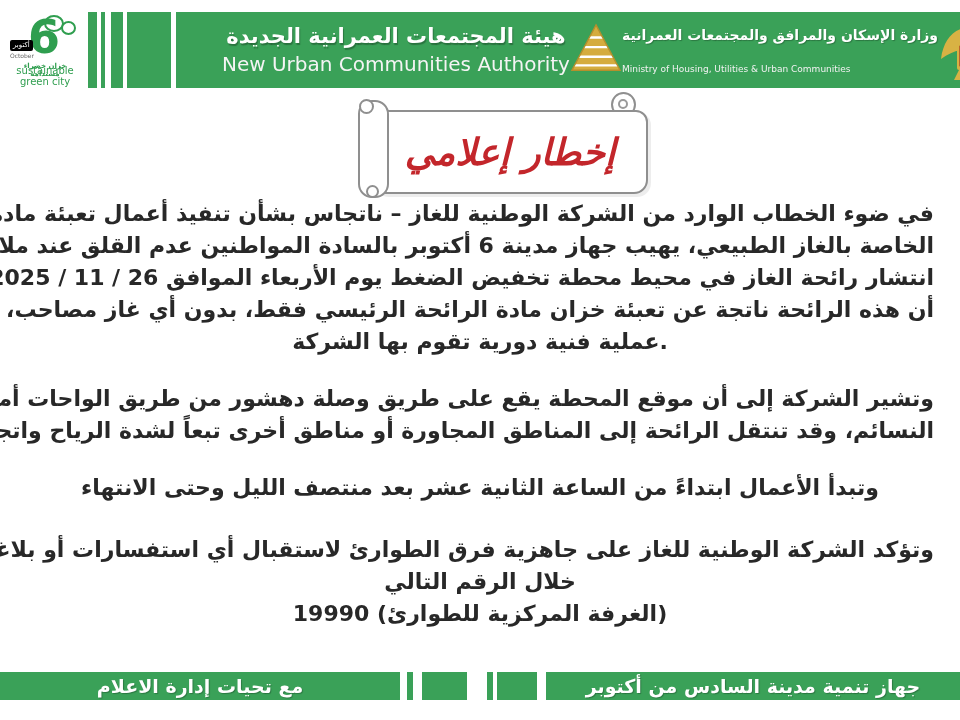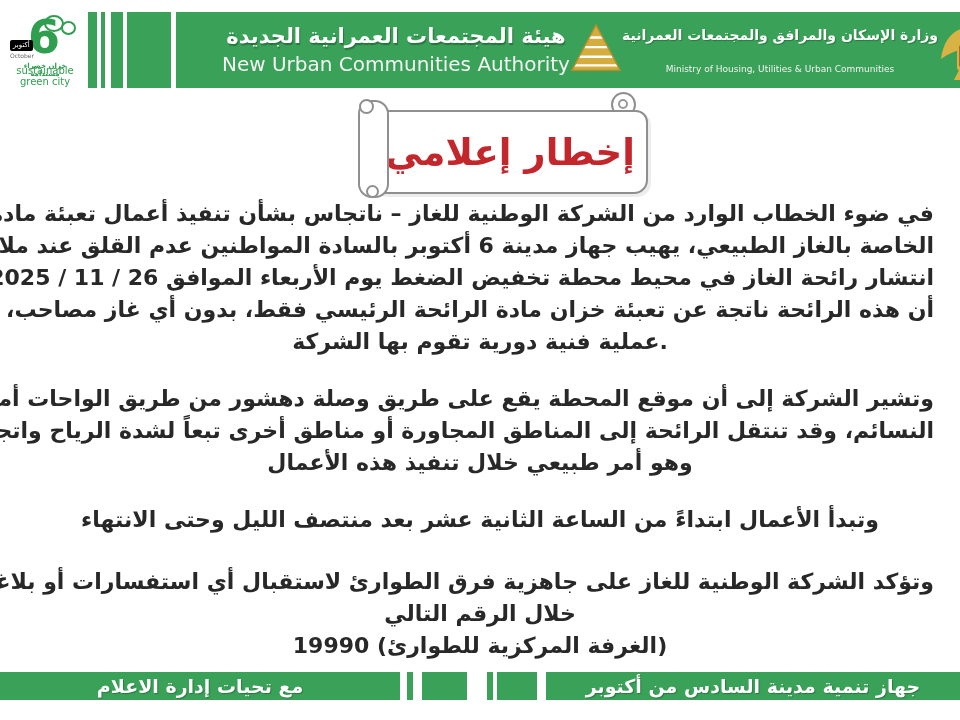--- a/index.html
+++ b/index.html
@@ -18,29 +18,29 @@
   .oct-en{position:absolute;left:2px;top:40px;font-size:6px;color:#666;}
   .tag-ar{position:absolute;bottom:10px;width:100%;text-align:center;font-size:7px;font-weight:bold;color:#2f9e4f;}
   .tag-en{position:absolute;bottom:1px;width:100%;text-align:center;font-size:10px;color:#2f9e4f;}
   .stripes{display:flex;align-items:stretch;flex:0 0 auto;}
   .stripes span{display:block;height:100%;background:#3aa158;}
   .greenbar{flex:1;background:#3aa158;display:flex;align-items:center;
             justify-content:space-between;padding:0 12px 0 46px;}
   .auth{text-align:center;color:#fff;}
   .auth .ar{font-size:21px;font-weight:bold;text-shadow:1px 2px 1px rgba(0,0,0,.28);white-space:nowrap;}
   .auth .en{font-size:20px;color:#f4f4f4;margin-top:4px;white-space:nowrap;}
-  .ministry{text-align:center;color:#fff;}
+  .ministry{text-align:left;color:#fff;}
   .ministry .ar{font-size:14px;font-weight:bold;text-shadow:1px 1px 1px rgba(0,0,0,.25);white-space:nowrap;}
   .ministry .en{font-size:9px;color:#f2f2f2;margin-top:21px;white-space:nowrap;}
 
   
   .scroll{position:absolute;left:358px;top:94px;width:292px;height:104px;}
   .scroll .band{position:absolute;left:14px;top:16px;right:2px;bottom:4px;background:#fff;
                 border:2px solid #8f8f8f;border-radius:8px 12px 14px 14px;
-                box-shadow:3px 3px 0 rgba(0,0,0,.07);display:flex;align-items:center;justify-content:center;}
+                box-shadow:3px 3px 0 rgba(0,0,0,.07);display:flex;align-items:center;justify-content:center;font-style:italic;}
   .scroll .roll{position:absolute;left:0;top:6px;width:27px;height:94px;background:#fff;
                 border:2px solid #8f8f8f;border-radius:14px;}
   .scroll .roll::before{content:"";position:absolute;left:-1px;top:-3px;width:11px;height:11px;
                 background:#fff;border:2px solid #8f8f8f;border-radius:50%;}
   .scroll .roll::after{content:"";position:absolute;left:6px;bottom:-2px;width:9px;height:9px;
                 background:#fff;border:2px solid #8f8f8f;border-radius:50%;}
   .scroll .curl{position:absolute;right:14px;top:-2px;width:21px;height:21px;background:#fff;
                 border:2px solid #8f8f8f;border-radius:50%;}
   .scroll .curl::after{content:"";position:absolute;left:5px;top:5px;width:6px;height:6px;
                 border:2px solid #9a9a9a;border-radius:50%;}
@@ -141,21 +141,20 @@
       <div class="line">في ضوء الخطاب الوارد من الشركة الوطنية للغاز – ناتجاس بشأن تنفيذ أعمال تعبئة مادة الرائحة</div>
       <div class="line">الخاصة بالغاز الطبيعي، يهيب جهاز مدينة 6 أكتوبر بالسادة المواطنين عدم القلق عند ملاحظة</div>
       <div class="line">انتشار رائحة الغاز في محيط محطة تخفيض الضغط يوم الأربعاء الموافق 26 / 11 / 2025، حيث</div>
       <div class="line">أن هذه الرائحة ناتجة عن تعبئة خزان مادة الرائحة الرئيسي فقط، بدون أي غاز مصاحب، وهي</div>
       <div class="line">.عملية فنية دورية تقوم بها الشركة</div>
     </div>
     <div class="gap-a"></div>
     <div class="para" dir="rtl">
       <div class="line">وتشير الشركة إلى أن موقع المحطة يقع على طريق وصلة دهشور من طريق الواحات أمام قرية</div>
       <div class="line">النسائم، وقد تنتقل الرائحة إلى المناطق المجاورة أو مناطق أخرى تبعاً لشدة الرياح واتجاه الهواء،</div>
-      <div class="line">وهو أمر طبيعي خلال تنفيذ هذه الأعمال</div>
     </div>
     <div class="gap-b"></div>
     <div class="para" dir="rtl">
       <div class="line">وتبدأ الأعمال ابتداءً من الساعة الثانية عشر بعد منتصف الليل وحتى الانتهاء</div>
     </div>
     <div class="gap-c"></div>
     <div class="para" dir="rtl">
       <div class="line">وتؤكد الشركة الوطنية للغاز على جاهزية فرق الطوارئ لاستقبال أي استفسارات أو بلاغات، من</div>
       <div class="line">خلال الرقم التالي</div>
       <div class="line">(الغرفة المركزية للطوارئ) 19990</div>

